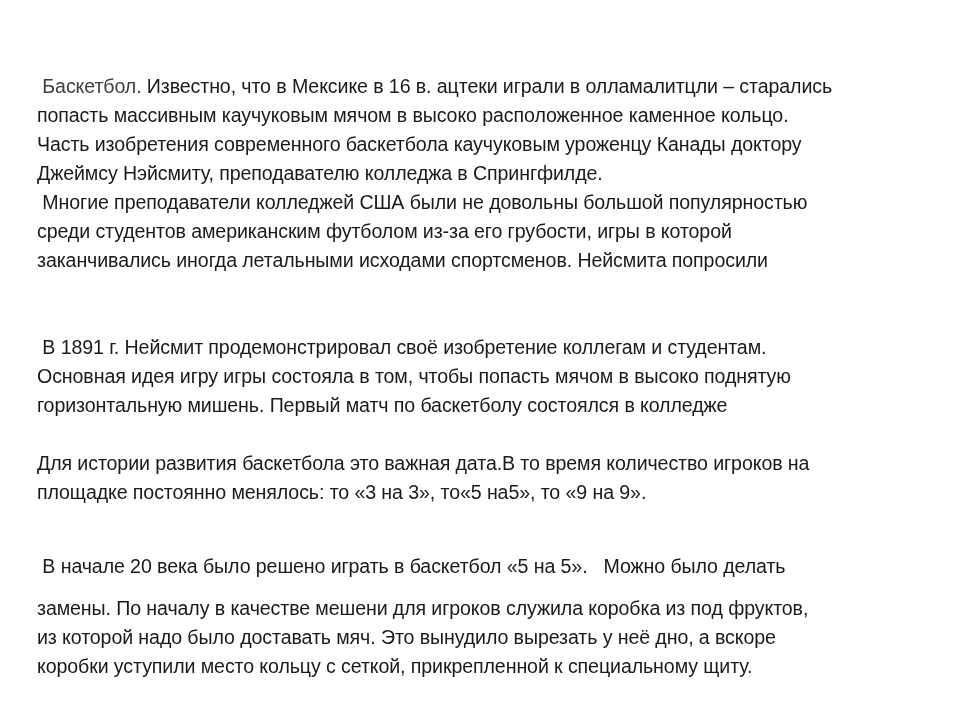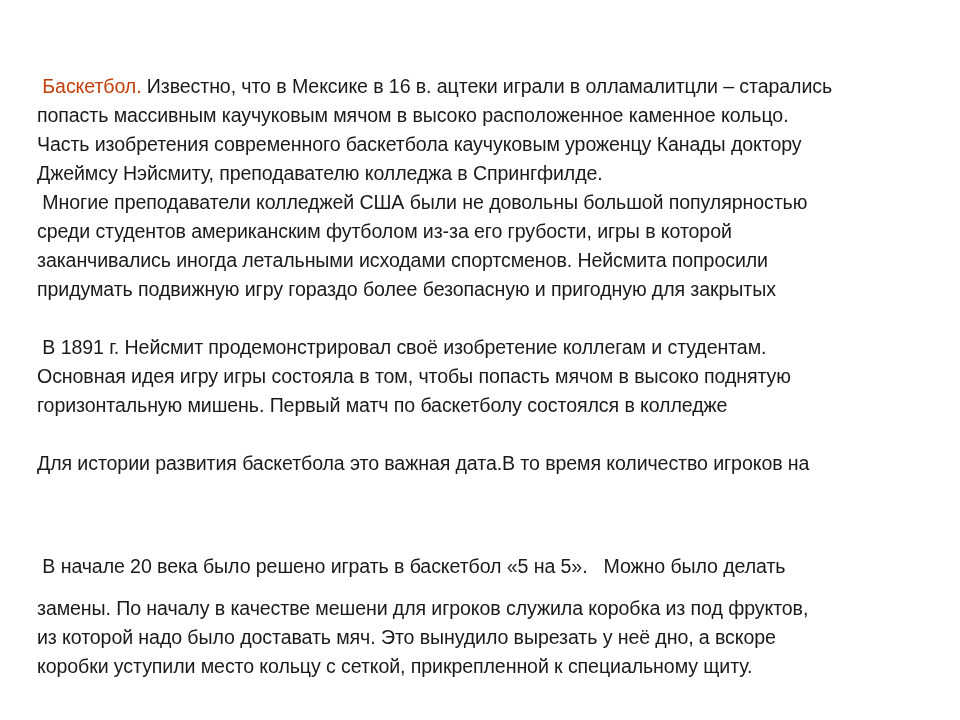--- a/index.html
+++ b/index.html
@@ -8,35 +8,35 @@
     position: relative;
     font-family: "Liberation Sans", "DejaVu Sans", sans-serif;
     color: #1a1a1a;
   }
   .slide { position: absolute; left: 0; top: 0; width: 960px; height: 720px; }
   .line {
     position: absolute; left: 37px;
     font-size: 19.6px; line-height: 29px; white-space: pre;
     letter-spacing: -0.1px;
   }
-  .accent { color: #c2410c; }
+  .accent { color: #404040; }
 </style>
 </head>
 <body>
 
 <div class="slide">
   <div class="line" style="top:72px;"><span class="accent"> Баскетбол.</span><span> Известно, что в Мексике в 16 в. ацтеки играли в олламалитцли – старались</span></div>
   <div class="line" style="top:101px;">попасть массивным каучуковым мячом в высоко расположенное каменное кольцо.</div>
   <div class="line" style="top:130px;">Часть изобретения современного баскетбола каучуковым уроженцу Канады доктору</div>
   <div class="line" style="top:159px;">Джеймсу Нэйсмиту, преподавателю колледжа в Спрингфилде.</div>
   <div class="line" style="top:188px;"> Многие преподаватели колледжей США были не довольны большой популярностью</div>
   <div class="line" style="top:217px;">среди студентов американским футболом из-за его грубости, игры в которой</div>
   <div class="line" style="top:246px;">заканчивались иногда летальными исходами спортсменов. Нейсмита попросили</div>
-  <div class="line" style="top:275px;">придумать подвижную игру гораздо более безопасную и пригодную для закрытых</div>
   <div class="line" style="top:333px;"> В 1891 г. Нейсмит продемонстрировал своё изобретение коллегам и студентам.</div>
   <div class="line" style="top:362px;">Основная идея игру игры состояла в том, чтобы попасть мячом в высоко поднятую</div>
   <div class="line" style="top:391px;">горизонтальную мишень. Первый матч по баскетболу состоялся в колледже</div>
   <div class="line" style="top:449px;text-align:right;">Для истории развития баскетбола это важная дата.В то время количество игроков на</div>
+  <div class="line" style="top:478px;">площадке постоянно менялось: то «3 на 3», то«5 на5», то «9 на 9».</div>
   <div class="line" style="top:552px;"> В начале 20 века было решено играть в баскетбол «5 на 5».   Можно было делать</div>
   <div class="line" style="top:594px;">замены. По началу в качестве мешени для игроков служила коробка из под фруктов,</div>
   <div class="line" style="top:623px;">из которой надо было доставать мяч. Это вынудило вырезать у неё дно, а вскоре</div>
   <div class="line" style="top:652px;">коробки уступили место кольцу с сеткой, прикрепленной к специальному щиту.</div>
 </div>
 
 </body></html>

